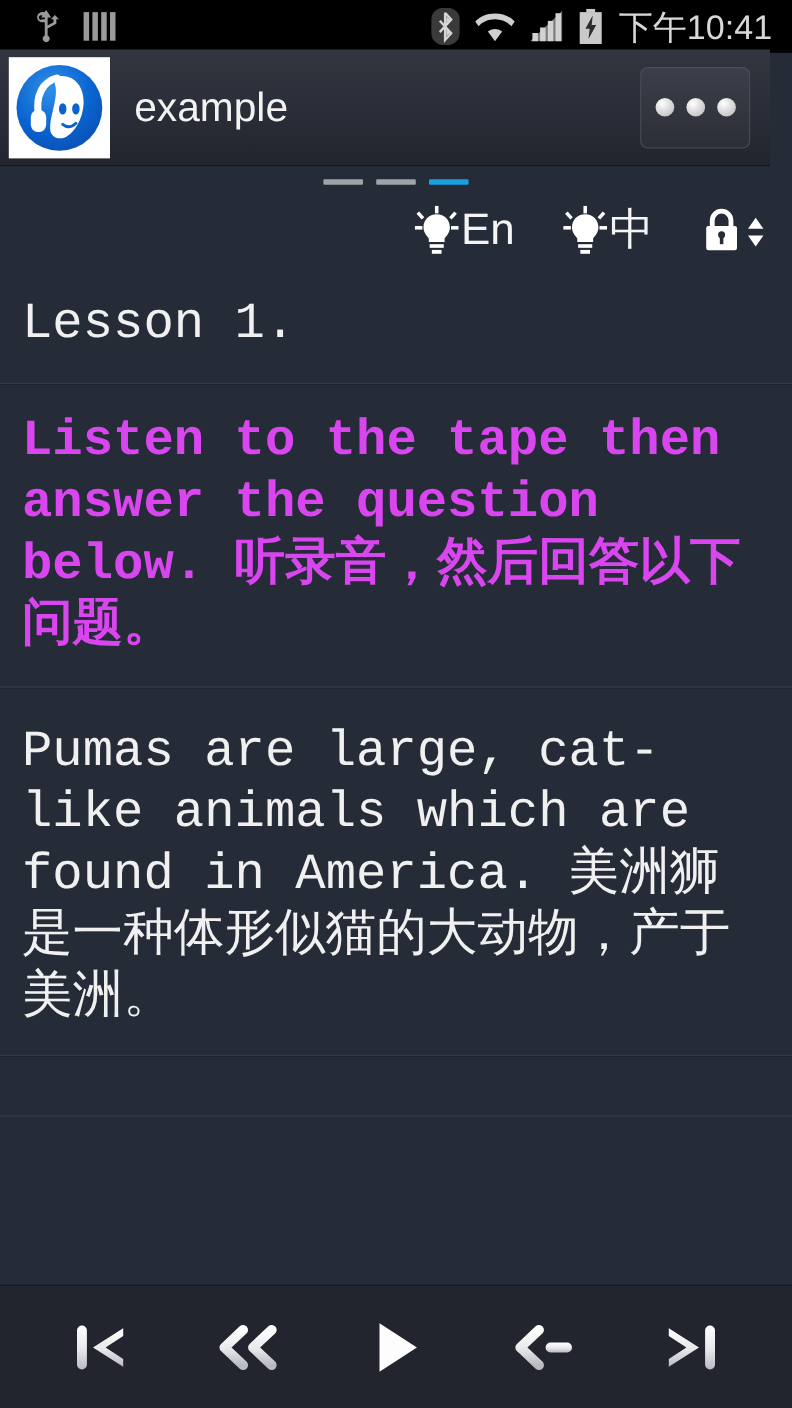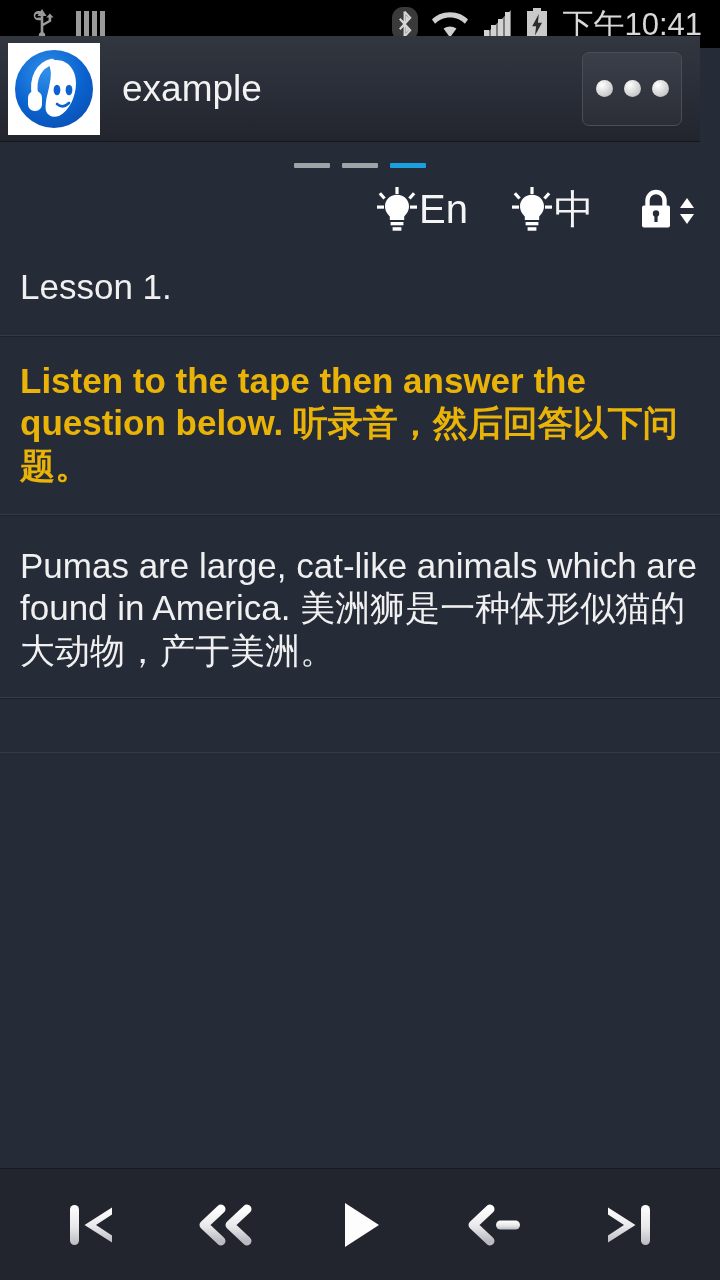--- a/index.html
+++ b/index.html
@@ -22,21 +22,21 @@
   .sb-icon{ display:block; }
   .sb-time{
     color:#d8d8d8; font-size:31px; letter-spacing:0px; line-height:1;
     white-space:nowrap; font-weight:400;
   }
   .bars4{ display:flex; align-items:flex-end; gap:3px; height:26px; }
   .bars4 i{ display:block; width:5px; height:26px; background:#9a9a9a; }
 
   
   .appbar{
-    position:absolute; top:36px; left:0; width:700px; height:106px;
+    position:absolute; top:45px; left:0; width:700px; height:106px;
     background:linear-gradient(to bottom,#32363f 0%,#2b2f39 45%,#22252e 100%);
     border-bottom:1px solid #14161c;
     display:flex; align-items:center;
   }
   .app-icon{
     width:92px; height:92px; margin-left:8px; background:#fff;
     display:flex; align-items:center; justify-content:center; flex:none;
   }
   .app-title{
     color:#f2f2f2; font-size:37px; margin-left:22px; font-weight:400;
@@ -75,24 +75,24 @@
     position:absolute; top:242px; left:0; width:720px; height:926px;
     overflow:hidden; background:#262b38;
   }
   .row{
     padding:24px 20px 26px 20px;
     border-bottom:1px solid #353a47;
     box-shadow:inset 0 1px 0 #1e222c;
   }
   .row:first-child{ box-shadow:none; }
   .row .txt{
-    color:#f0f0f0; font-size:35px; line-height:1.22;
-    word-wrap:break-word; font-weight:400;
-  }
-  .row.highlight .txt{ color:#eab308; font-weight:700; }
+    color:#f0f0f0; font-size:46px; line-height:1.22;
+    word-wrap:break-word; font-weight:400;font-family:Liberation Mono, monospace;
+  }
+  .row.highlight .txt{ color:#d946ef; font-weight:700; }
   .row.tall{ padding-top:30px; padding-bottom:24px; }
 
   
   .controls{
     position:absolute; left:0; bottom:0; width:720px; height:112px;
     background:#22252e; border-top:1px solid #171a22;
     display:flex; align-items:center; justify-content:space-around;
     padding:0 26px;
   }
   .ctrl{

